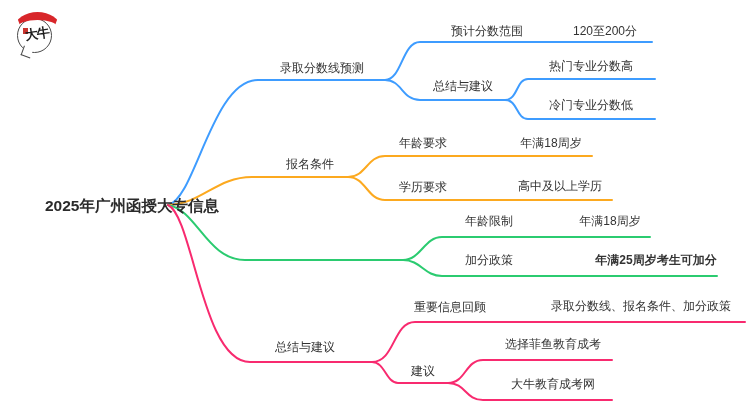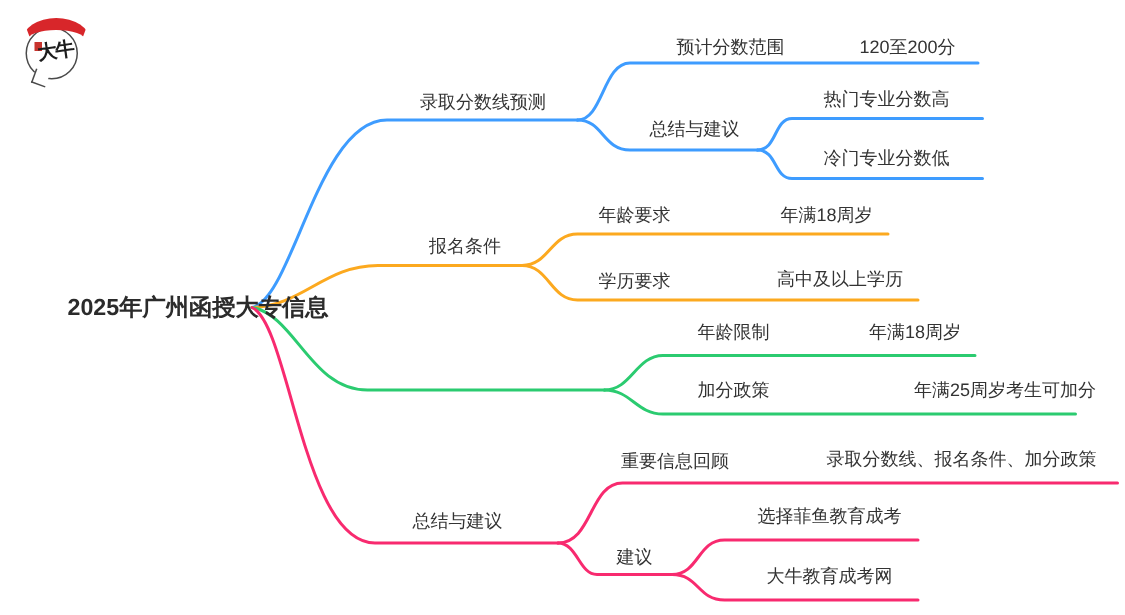--- a/index.html
+++ b/index.html
@@ -94,21 +94,21 @@
 
   <div class="node" style="left:270px; top:157px; width:80px;">报名条件</div>
   <div class="node" style="left:384px; top:136px; width:78px;">年龄要求</div>
   <div class="node" style="left:502px; top:136px; width:98px;">年满18周岁</div>
   <div class="node" style="left:384px; top:180px; width:78px;text-align:center;">学历要求</div>
   <div class="node" style="left:496px; top:179px; width:128px;">高中及以上学历</div>
 
   <div class="node" style="left:450px; top:214px; width:78px;">年龄限制</div>
   <div class="node" style="left:561px; top:214px; width:98px;">年满18周岁</div>
   <div class="node" style="left:450px; top:253px; width:78px;">加分政策</div>
-  <div class="node" style="left:594px; top:253px; width:152px;">年满25周岁考生可加分</div>
+  <div class="node" style="left:580px; top:253px; width:152px;font-weight:bold;">年满25周岁考生可加分</div>
 
   <div class="node" style="left:256px; top:340px; width:98px;">总结与建议</div>
   <div class="node" style="left:402px; top:300px; width:96px;">重要信息回顾</div>
   <div class="node" style="left:536px; top:299px; width:210px;">录取分数线、报名条件、加分政策</div>
   <div class="node" style="left:396px; top:364px; width:54px;">建议</div>
   <div class="node" style="left:494px; top:337px; width:118px;">选择菲鱼教育成考</div>
   <div class="node" style="left:494px; top:377px; width:118px;">大牛教育成考网</div>
 
 </div>
 

